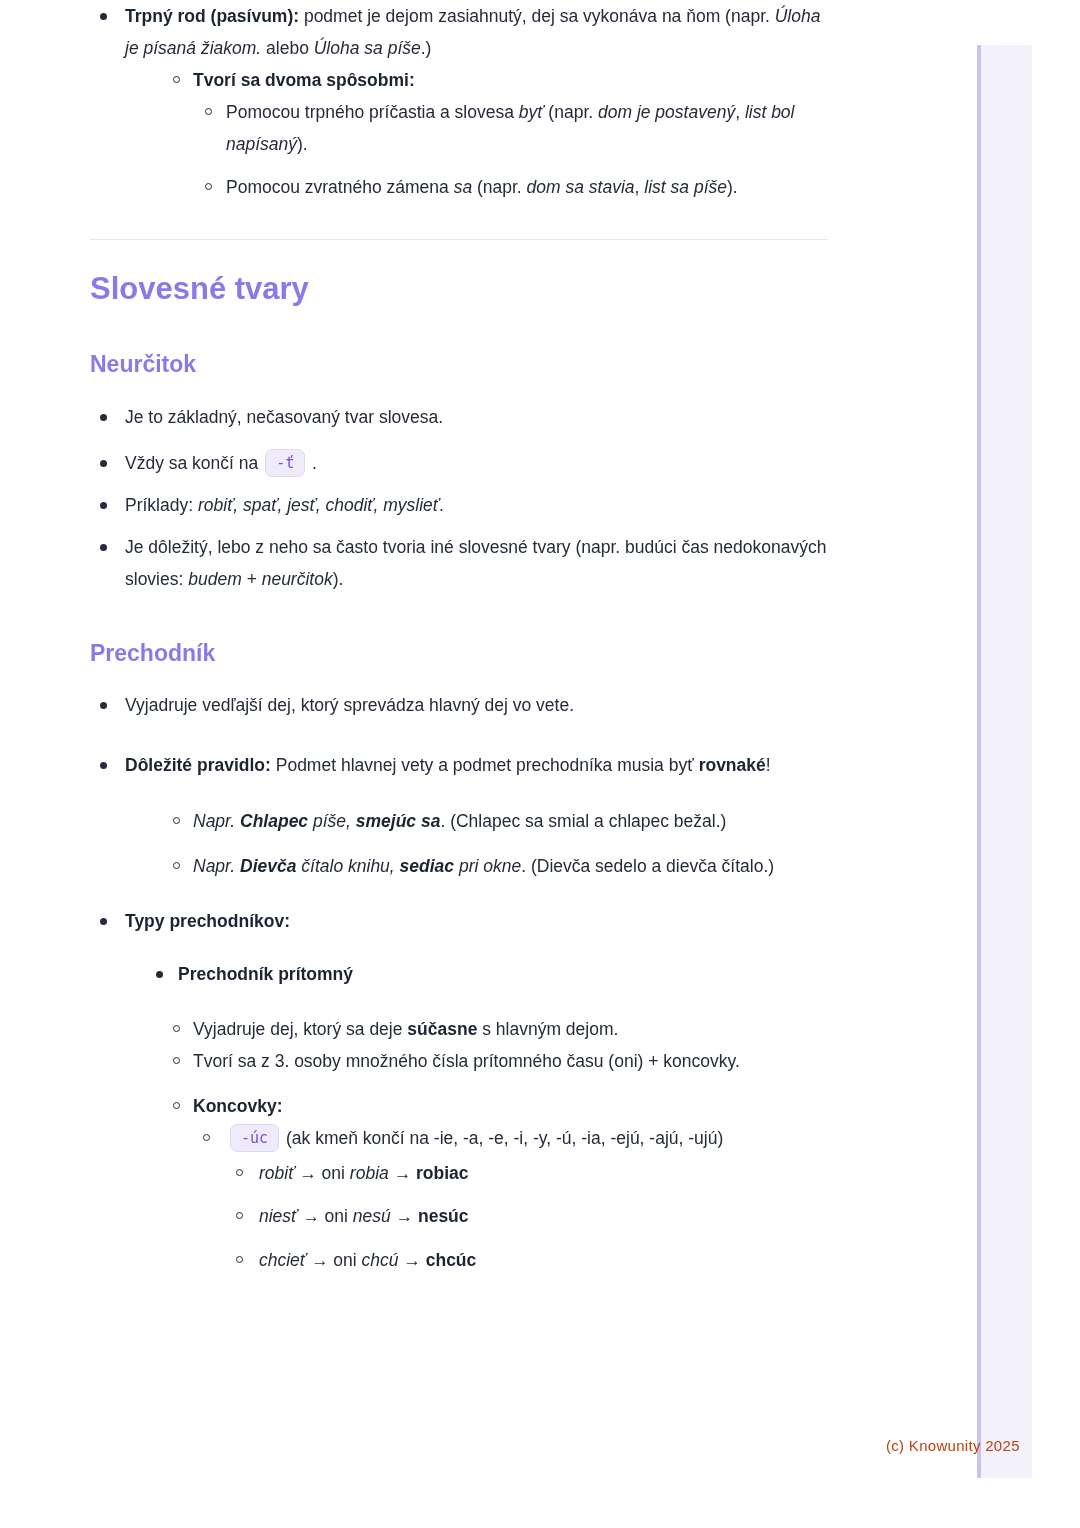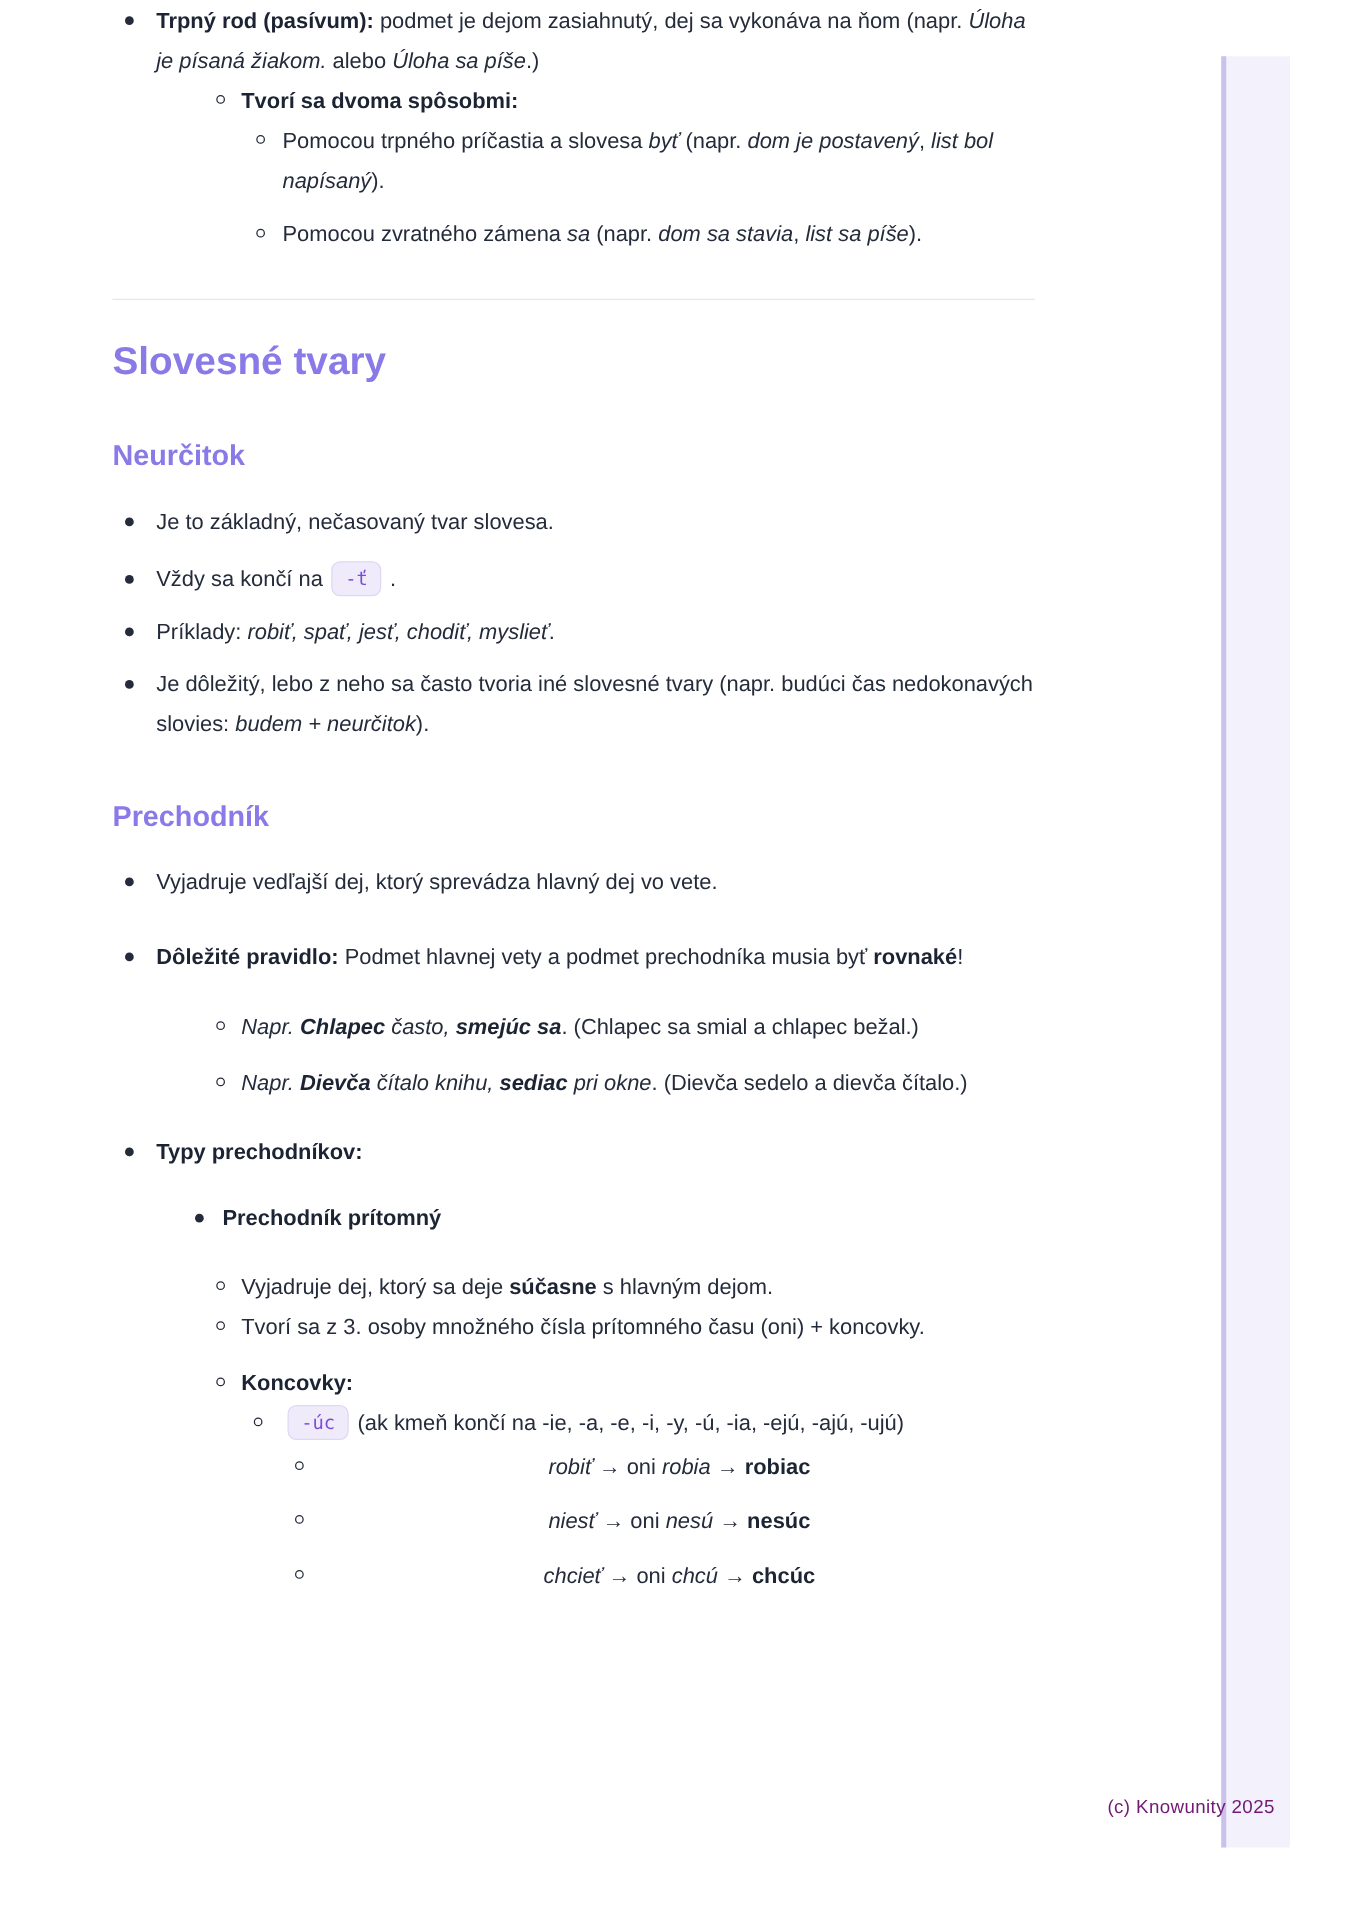--- a/index.html
+++ b/index.html
@@ -11,40 +11,40 @@
   .content { position:absolute; left:90px; top:0; width:738px; }
   .li { position:relative; font-size:17.5px; line-height:32px; }
   .marker { position:absolute; display:block; }
   .disc  > .marker { width:7px; height:7px; border-radius:50%; background:#242B3A; top:13px; }
   .circle> .marker { width:5px; height:5px; border:1.7px solid #242B3A; border-radius:50%; background:transparent; top:12px; }
   .ind-a { padding-left:35px; }  .ind-a > .marker { left:10px; }
   .ind-b { padding-left:103px; } .ind-b > .marker { left:83px; }
   .ind-c { padding-left:136px; } .ind-c > .marker { left:115px; }
   .ind-d { padding-left:88px; }  .ind-d > .marker { left:66px; }
   .ind-e { padding-left:138px; } .ind-e > .marker { left:113px; }
-  .ind-f { padding-left:169px;text-align:center; } .ind-f > .marker { left:146px; }
+  .ind-f { padding-left:169px; } .ind-f > .marker { left:146px; }
   .just { text-align:justify; }
   .b { font-weight:700; color:#1C2433; }
   .i { font-style:italic; }
   .code {
     display:inline-block; font-style:normal; font-weight:400;
     font-family:"DejaVu Sans Mono", monospace; font-size:15px; line-height:26px;
     color:#7C4BD8; background:#EFEBFB; border:1px solid #DFD8F5; border-radius:7px;
     padding:0 10px; margin:0 2px; vertical-align:1px;
   }
   .h1 { margin:0; font-size:31px; line-height:40px; font-weight:700; color:#8A7AE8; }
   .h2 { margin:0; font-size:23px; line-height:32px; font-weight:700; color:#8A7AE8; }
   .divider { height:0; border-top:1px solid #E7E7EA; width:738px; }
   .edge-bar {
     position:absolute; left:977px; top:45px; width:51px; height:1433px;
     background:#F3F1FB; border-left:4px solid #CAC1ED;
   }
   .watermark {
     position:absolute; left:886px; top:1437px; z-index:2;
-    font-size:15px; color:#701a75; letter-spacing:0.3px; white-space:nowrap;
+    font-size:15px; color:#c2410c; letter-spacing:0.3px; white-space:nowrap;
   }
 </style>
 </head>
 <body>
 
 <div class="edge-bar"></div>
 
 <div class="content">
 
   <div class="li disc ind-a"><span class="marker"></span><span class="b">Trpný rod (pasívum):</span><span> podmet je dejom zasiahnutý, dej sa vykonáva na ňom (napr. </span><span class="i">Úloha je písaná žiakom.</span><span> alebo </span><span class="i">Úloha sa píše</span><span>.)</span></div>
@@ -68,21 +68,21 @@
   <div class="li disc ind-a" style="margin-top:10px"><span class="marker"></span><span>Príklady: </span><span class="i">robiť, spať, jesť, chodiť, myslieť</span><span>.</span></div>
 
   <div class="li disc ind-a" style="margin-top:10px"><span class="marker"></span><span>Je dôležitý, lebo z neho sa často tvoria iné slovesné tvary (napr. budúci čas nedokonavých slovies: </span><span class="i">budem + neurčitok</span><span>).</span></div>
 
   <h2 class="h2" style="margin-top:42px">Prechodník</h2>
 
   <div class="li disc ind-a" style="margin-top:20px"><span class="marker"></span><span>Vyjadruje vedľajší dej, ktorý sprevádza hlavný dej vo vete.</span></div>
 
   <div class="li disc ind-a just" style="margin-top:28px"><span class="marker"></span><span class="b">Dôležité pravidlo:</span><span> Podmet hlavnej vety a podmet prechodníka musia byť </span><span class="b">rovnaké</span><span>!</span></div>
 
-  <div class="li circle ind-b" style="margin-top:24px"><span class="marker"></span><span class="i">Napr. </span><span class="b i">Chlapec</span><span class="i"> často, </span><span class="b i">smejúc sa</span><span>. (Chlapec sa smial a chlapec bežal.)</span></div>
+  <div class="li circle ind-b" style="margin-top:24px"><span class="marker"></span><span class="i">Napr. </span><span class="b i">Chlapec</span><span class="i"> píše, </span><span class="b i">smejúc sa</span><span>. (Chlapec sa smial a chlapec bežal.)</span></div>
 
   <div class="li circle ind-b" style="margin-top:13px"><span class="marker"></span><span class="i">Napr. </span><span class="b i">Dievča</span><span class="i"> čítalo knihu, </span><span class="b i">sediac</span><span class="i"> pri okne</span><span>. (Dievča sedelo a dievča čítalo.)</span></div>
 
   <div class="li disc ind-a" style="margin-top:23px"><span class="marker"></span><span class="b">Typy prechodníkov:</span></div>
 
   <div class="li disc ind-d" style="margin-top:21px"><span class="marker"></span><span class="b">Prechodník prítomný</span></div>
 
   <div class="li circle ind-b" style="margin-top:23px"><span class="marker"></span><span>Vyjadruje dej, ktorý sa deje </span><span class="b">súčasne</span><span> s hlavným dejom.</span></div>
 
   <div class="li circle ind-b" style=""><span class="marker"></span><span>Tvorí sa z 3. osoby množného čísla prítomného času (oni) + koncovky.</span></div>

